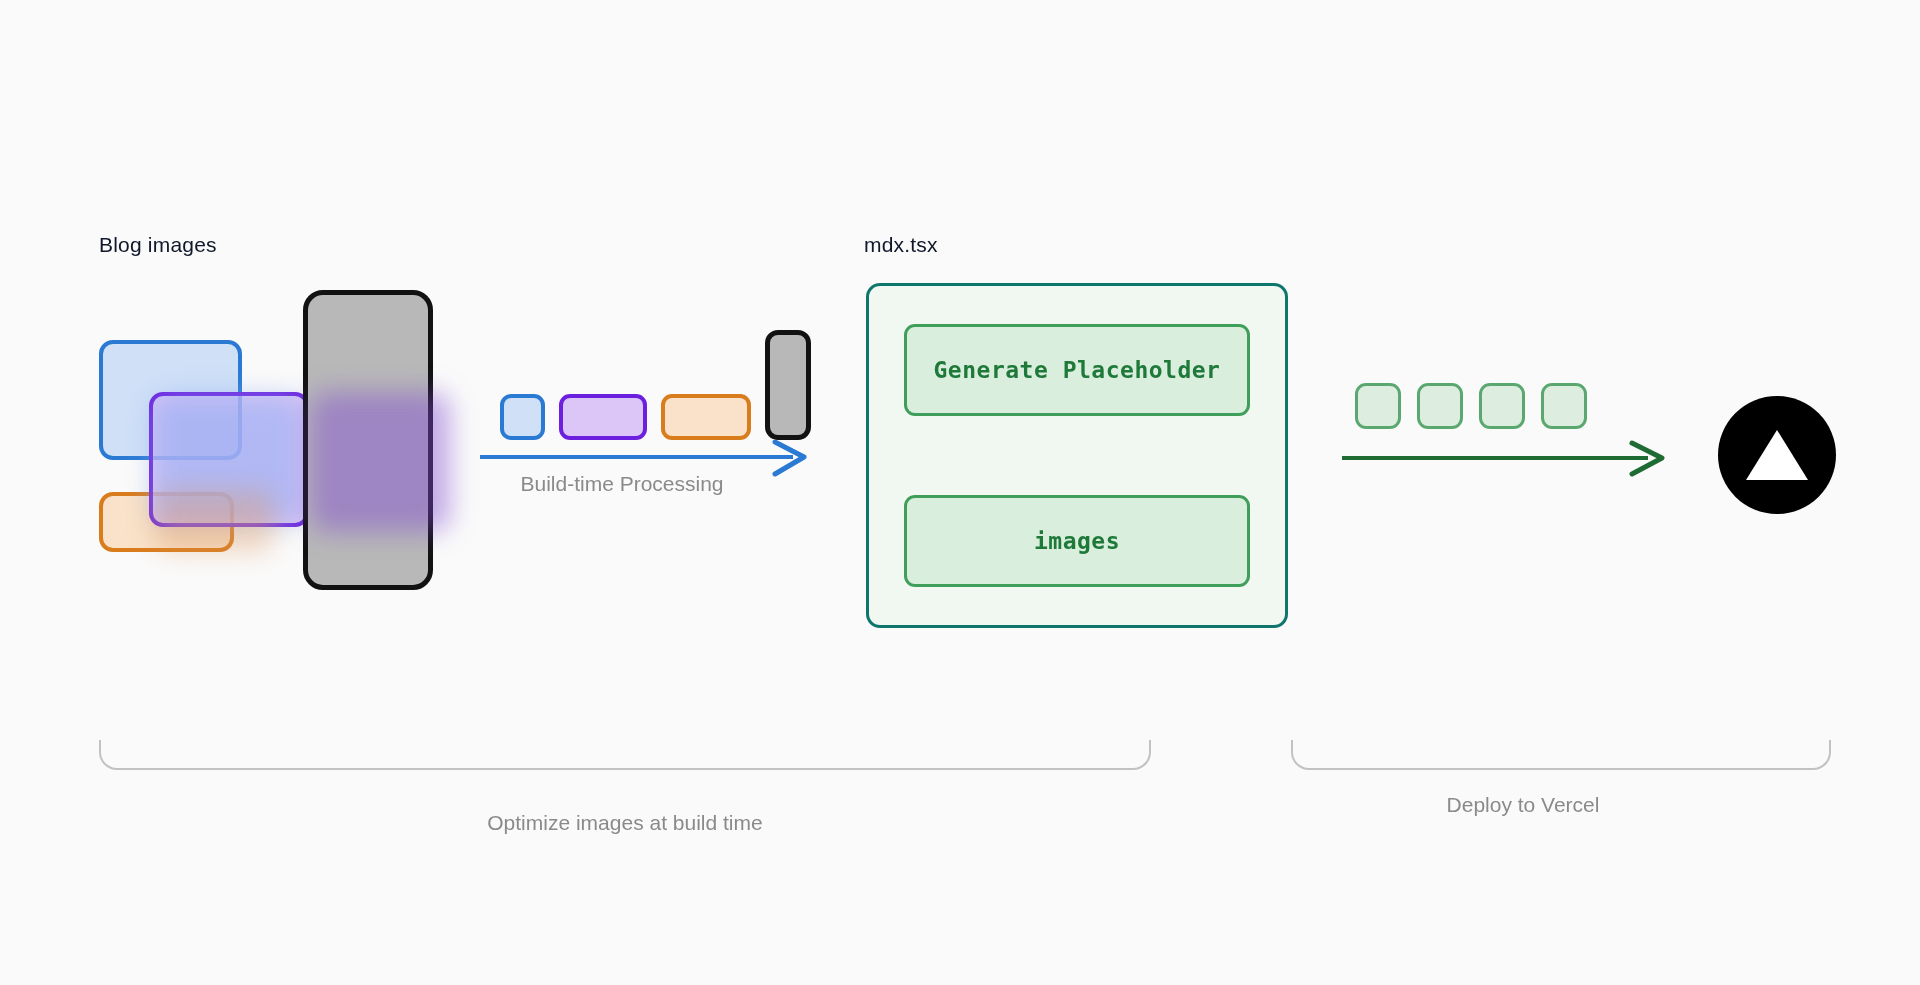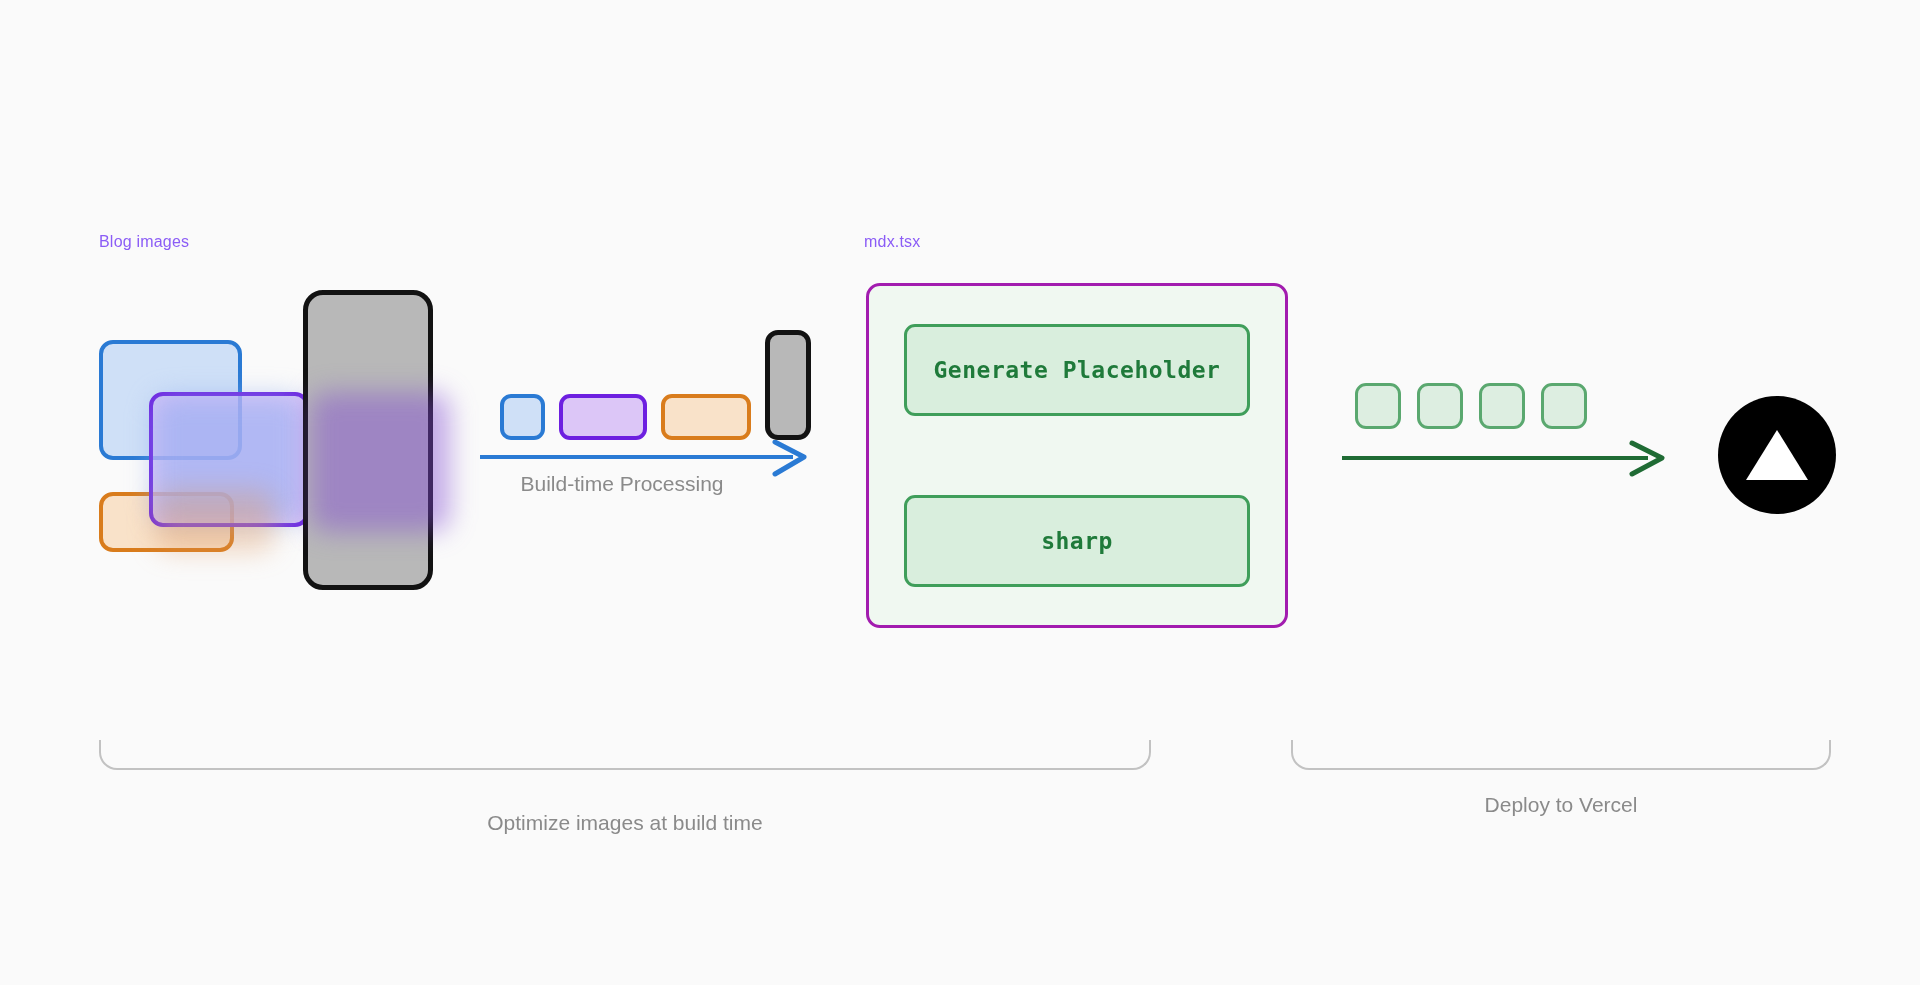--- a/index.html
+++ b/index.html
@@ -16,22 +16,22 @@
     width: 1920px;
     height: 985px;
     background: #fafafa;
     overflow: hidden;
   }
 
   
   .section-label {
     position: absolute;
     font-family: "Liberation Sans", sans-serif;
-    font-size: 16px;
-    color: #8b5cf6;
+    font-size: 21px;
+    color: #0f172a;
     letter-spacing: 0.2px;
     white-space: nowrap;
   }
 
   
   #blog-cluster {
     position: absolute;
     left: 95px;
     top: 300px;
     width: 400px;
@@ -120,21 +120,21 @@
 
   
   #mdx-panel {
     position: absolute;
     left: 866px;
     top: 283px;
     width: 422px;
     height: 345px;
     box-sizing: border-box;
     background: #f0f8f1;
-    border: 3px solid #a21caf;
+    border: 3px solid #0f766e;
     border-radius: 14px;
     padding: 38px 35px;
     display: flex;
     flex-direction: column;
     justify-content: space-between;
   }
   .mdx-item {
     box-sizing: border-box;
     height: 92px;
     background: #d9eedd;
@@ -229,21 +229,21 @@
       <line x1="2" y1="17" x2="315" y2="17" stroke="#2a7ad4" stroke-width="4"></line>
       <polyline points="297,2 326,17 297,34" fill="none" stroke="#2a7ad4" stroke-width="5" stroke-linecap="round" stroke-linejoin="round"></polyline>
     </svg>
   </div>
   <div class="arrow-caption" style="left:452px; top:472px; width:340px;">Build-time Processing</div>
 
   <div class="section-label" style="left:834px; top:233px;margin-left:30px;">mdx.tsx</div>
 
   <div id="mdx-panel">
     <div class="mdx-item">Generate Placeholder</div>
-    <div class="mdx-item">sharp</div>
+    <div class="mdx-item">images</div>
   </div>
 
   <div id="green-chip-row">
     <div class="green-chip"></div>
     <div class="green-chip"></div>
     <div class="green-chip"></div>
     <div class="green-chip"></div>
   </div>
 
   <div class="arrow-wrap" style="left:1340px; top:438px;">
@@ -256,15 +256,15 @@
   <div id="vercel-logo">
     <svg width="66" height="58" viewBox="0 0 66 58" aria-hidden="true">
       <polygon points="33,4 64,54 2,54" fill="#ffffff"></polygon>
     </svg>
   </div>
 
   <div class="bracket" style="left:99px; top:740px; width:1052px;"></div>
   <div class="bracket-label" style="left:99px; top:811px; width:1052px;">Optimize images at build time</div>
 
   <div class="bracket" style="left:1291px; top:740px; width:540px;"></div>
-  <div class="bracket-label" style="left:1291px; top:793px; width:540px;">Deploy to Vercel</div>
+  <div class="bracket-label" style="left:1253px; top:793px; width:540px;">Deploy to Vercel</div>
 
 </div>
 
 </body></html>

